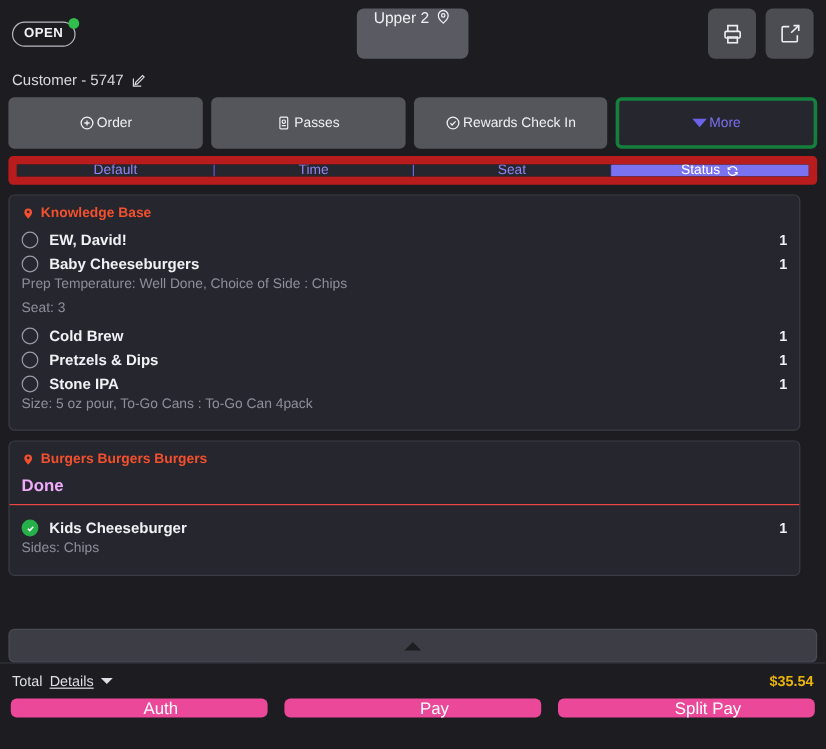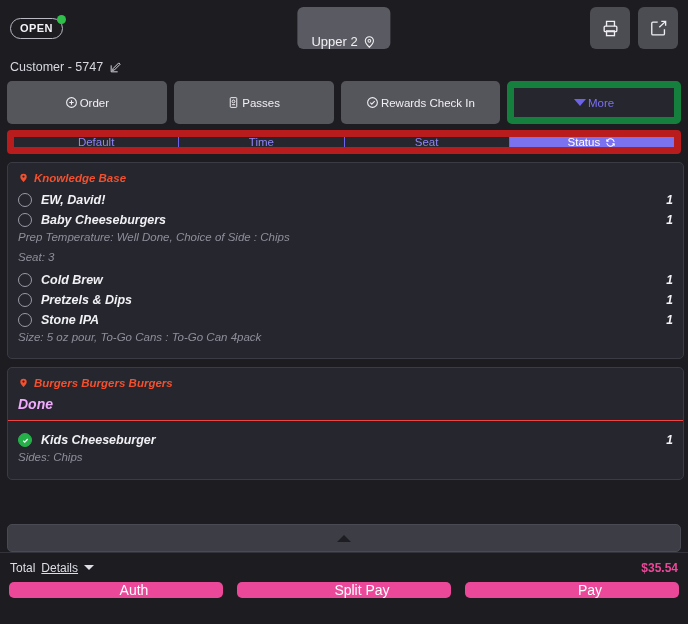--- a/index.html
+++ b/index.html
@@ -30,21 +30,21 @@
   }
   .open-dot {
     position: absolute; top: -4px; right: -4px;
     width: 9px; height: 9px; border-radius: 50%;
     background: #2fbf4a;
   }
   .table-pill {
     position: absolute; left: 50%; transform: translateX(-50%);
     background: #5a5a62; border-radius: 6px;
     height: 42px; min-width: 76px;
-    display: flex; align-items: flex-end; justify-content: center; gap: 5px;
+    display: flex; align-items: flex-start; justify-content: center; gap: 5px;
     padding: 0 14px;
     font-size: 13px; color: #f0f0f4;
   }
   .top-actions { margin-left: auto; display: flex; gap: 8px; }
   .icon-btn {
     width: 40px; height: 42px;
     background: #4c4c53; border-radius: 6px;
     display: flex; align-items: center; justify-content: center;
   }
   .icon-btn svg { width: 19px; height: 19px; }
@@ -67,21 +67,21 @@
   .ptab {
     flex: 1;
     background: #55555c; border-radius: 5px;
     display: flex; 
     align-items: center; justify-content: center; gap: 2px;
     font-size: 11.5px; color: #f0f0f4;
   }
   .ptab svg { width: 13px; height: 13px; display: block; }
   .ptab.active {
     background: #26262e;
-    border: 7px solid #15803d;
+    border: 3px solid #15803d;
     color: #7a70f0;
   }
   .ptab .caret {
     width: 0; height: 0;
     border-left: 6px solid transparent;
     border-right: 6px solid transparent;
     border-top: 7px solid #6c63e8;
   }
 
   
@@ -99,25 +99,24 @@
     background: #26262e;
     border-right: 1px solid #6c63e8;
   }
   .stab:last-child { border-right: none; }
   .stab.active { background: #7b72ef; color: #ffffff; }
   .stab svg { width: 11px; height: 11px; }
 
   
   .list-wrap {
     flex: 1 1 auto;
-    padding: 8px 4px 0 7px;
+    padding: 8px 21px 0 7px;
     display: flex; flex-direction: column; gap: 8px;
     overflow: hidden;
     min-height: 0;
-    font-style: italic;
   }
   .group {
     background: #26262e;
     border: 1px solid #3b3b45;
     border-radius: 5px;
     padding: 8px 10px 10px 10px;
   }
   .group-head {
     display: flex; align-items: center; gap: 5px;
     font-size: 11.5px; font-weight: bold; color: #f4502e;
@@ -175,21 +174,21 @@
     border-top: 1px solid #33333c;
     font-size: 12px; color: #dedee6;
   }
   .details-link { text-decoration: underline; cursor: pointer; }
   .caret-down-sm {
     width: 0; height: 0;
     border-left: 5px solid transparent;
     border-right: 5px solid transparent;
     border-top: 5px solid #dedee6;
   }
-  .total-amt { margin-left: auto; font-size: 12px; font-weight: bold; color: #ec4899; }
+  .total-amt { margin-left: auto; font-size: 12px; font-weight: bold; color: #eab308; }
 
   
   .pay-row {
     flex: 0 0 42px;
     display: flex; gap: 14px;
     padding: 0 9px 8px 9px;
   }
   .pay-btn {
     flex: 1; height: 16px;
     background: #ec4899; border-radius: 5px;
@@ -384,15 +383,15 @@
 
 <div class="total-row">
   <span>Total</span>
   <span class="details-link">Details</span>
   <span class="caret-down-sm"></span>
   <span class="total-amt">$35.54</span>
 </div>
 
 <div class="pay-row">
   <button class="pay-btn">Auth</button>
+  <button class="pay-btn">Pay</button>
   <button class="pay-btn">Split Pay</button>
-  <button class="pay-btn">Pay</button>
 </div>
 
 </body></html>

